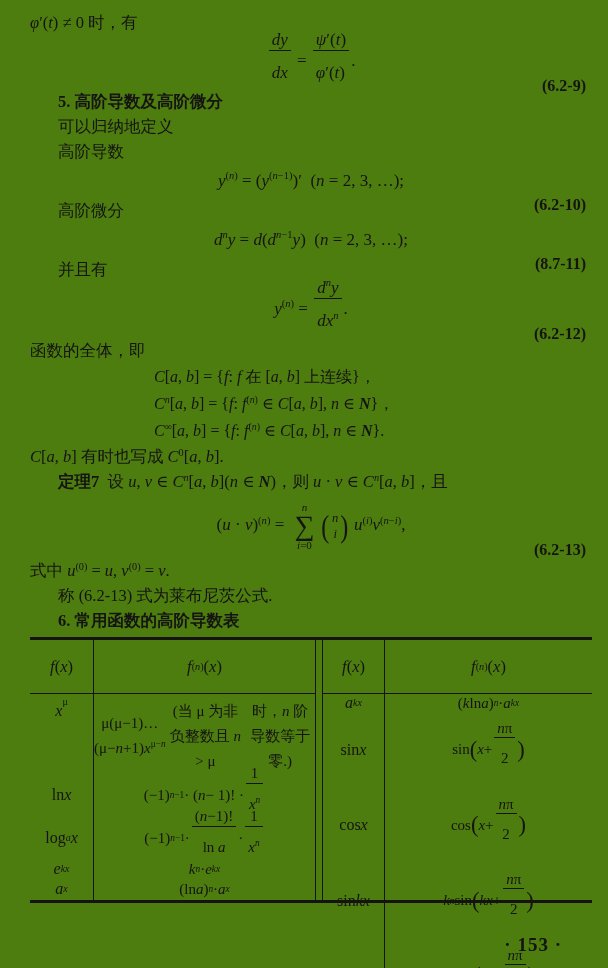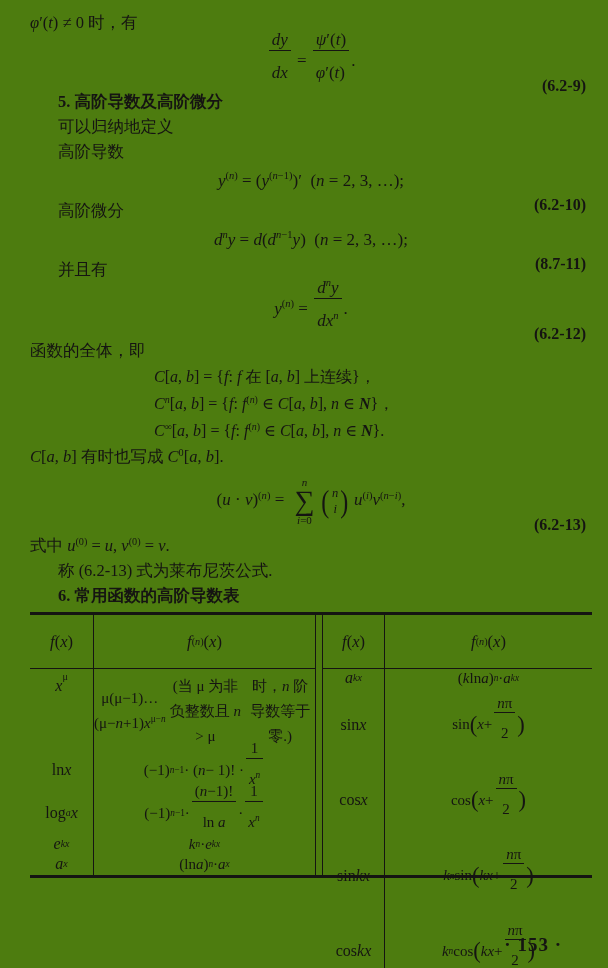--- a/index.html
+++ b/index.html
@@ -109,20 +109,23 @@
   </div>
 
   <div class="sets">
     <div><i>C</i>[<i>a</i>, <i>b</i>] = {<i>f</i>: <i>f</i> 在 [<i>a</i>, <i>b</i>] 上连续}，</div>
     <div><i>C</i><sup><i>n</i></sup>[<i>a</i>, <i>b</i>] = {<i>f</i>: <i>f</i><sup>(<i>n</i>)</sup> ∈ <i>C</i>[<i>a</i>, <i>b</i>], <i>n</i> ∈ <b><i>N</i></b>}，</div>
     <div><i>C</i><sup>∞</sup>[<i>a</i>, <i>b</i>] = {<i>f</i>: <i>f</i><sup>(<i>n</i>)</sup> ∈ <i>C</i>[<i>a</i>, <i>b</i>], <i>n</i> ∈ <b><i>N</i></b>}.</div>
   </div>
 
   <div class="ln"><i>C</i>[<i>a</i>, <i>b</i>] 有时也写成 <i>C</i><sup>0</sup>[<i>a</i>, <i>b</i>].</div>
 
+  <div class="ln ind">
+    <b>定理7</b> <span>设 <i>u</i>, <i>v</i> ∈ <i>C</i><sup><i>n</i></sup>[<i>a</i>, <i>b</i>](<i>n</i> ∈ <b><i>N</i></b>)，则 <i>u</i> · <i>v</i> ∈ <i>C</i><sup><i>n</i></sup>[<i>a</i>, <i>b</i>]，且</span>
+  </div>
 
   <div class="eqrow h60">
     <span>(<i>u</i> · <i>v</i>)<sup>(<i>n</i>)</sup> = <span class="sum">
           <span class="lim"><i>n</i></span>
           <span class="sig">∑</span>
           <span class="lim"><i>i</i>=0</span>
         </span><span class="binom">
           <span class="bpr">(</span>
           <span class="bst">
             <span><i>n</i></span>

